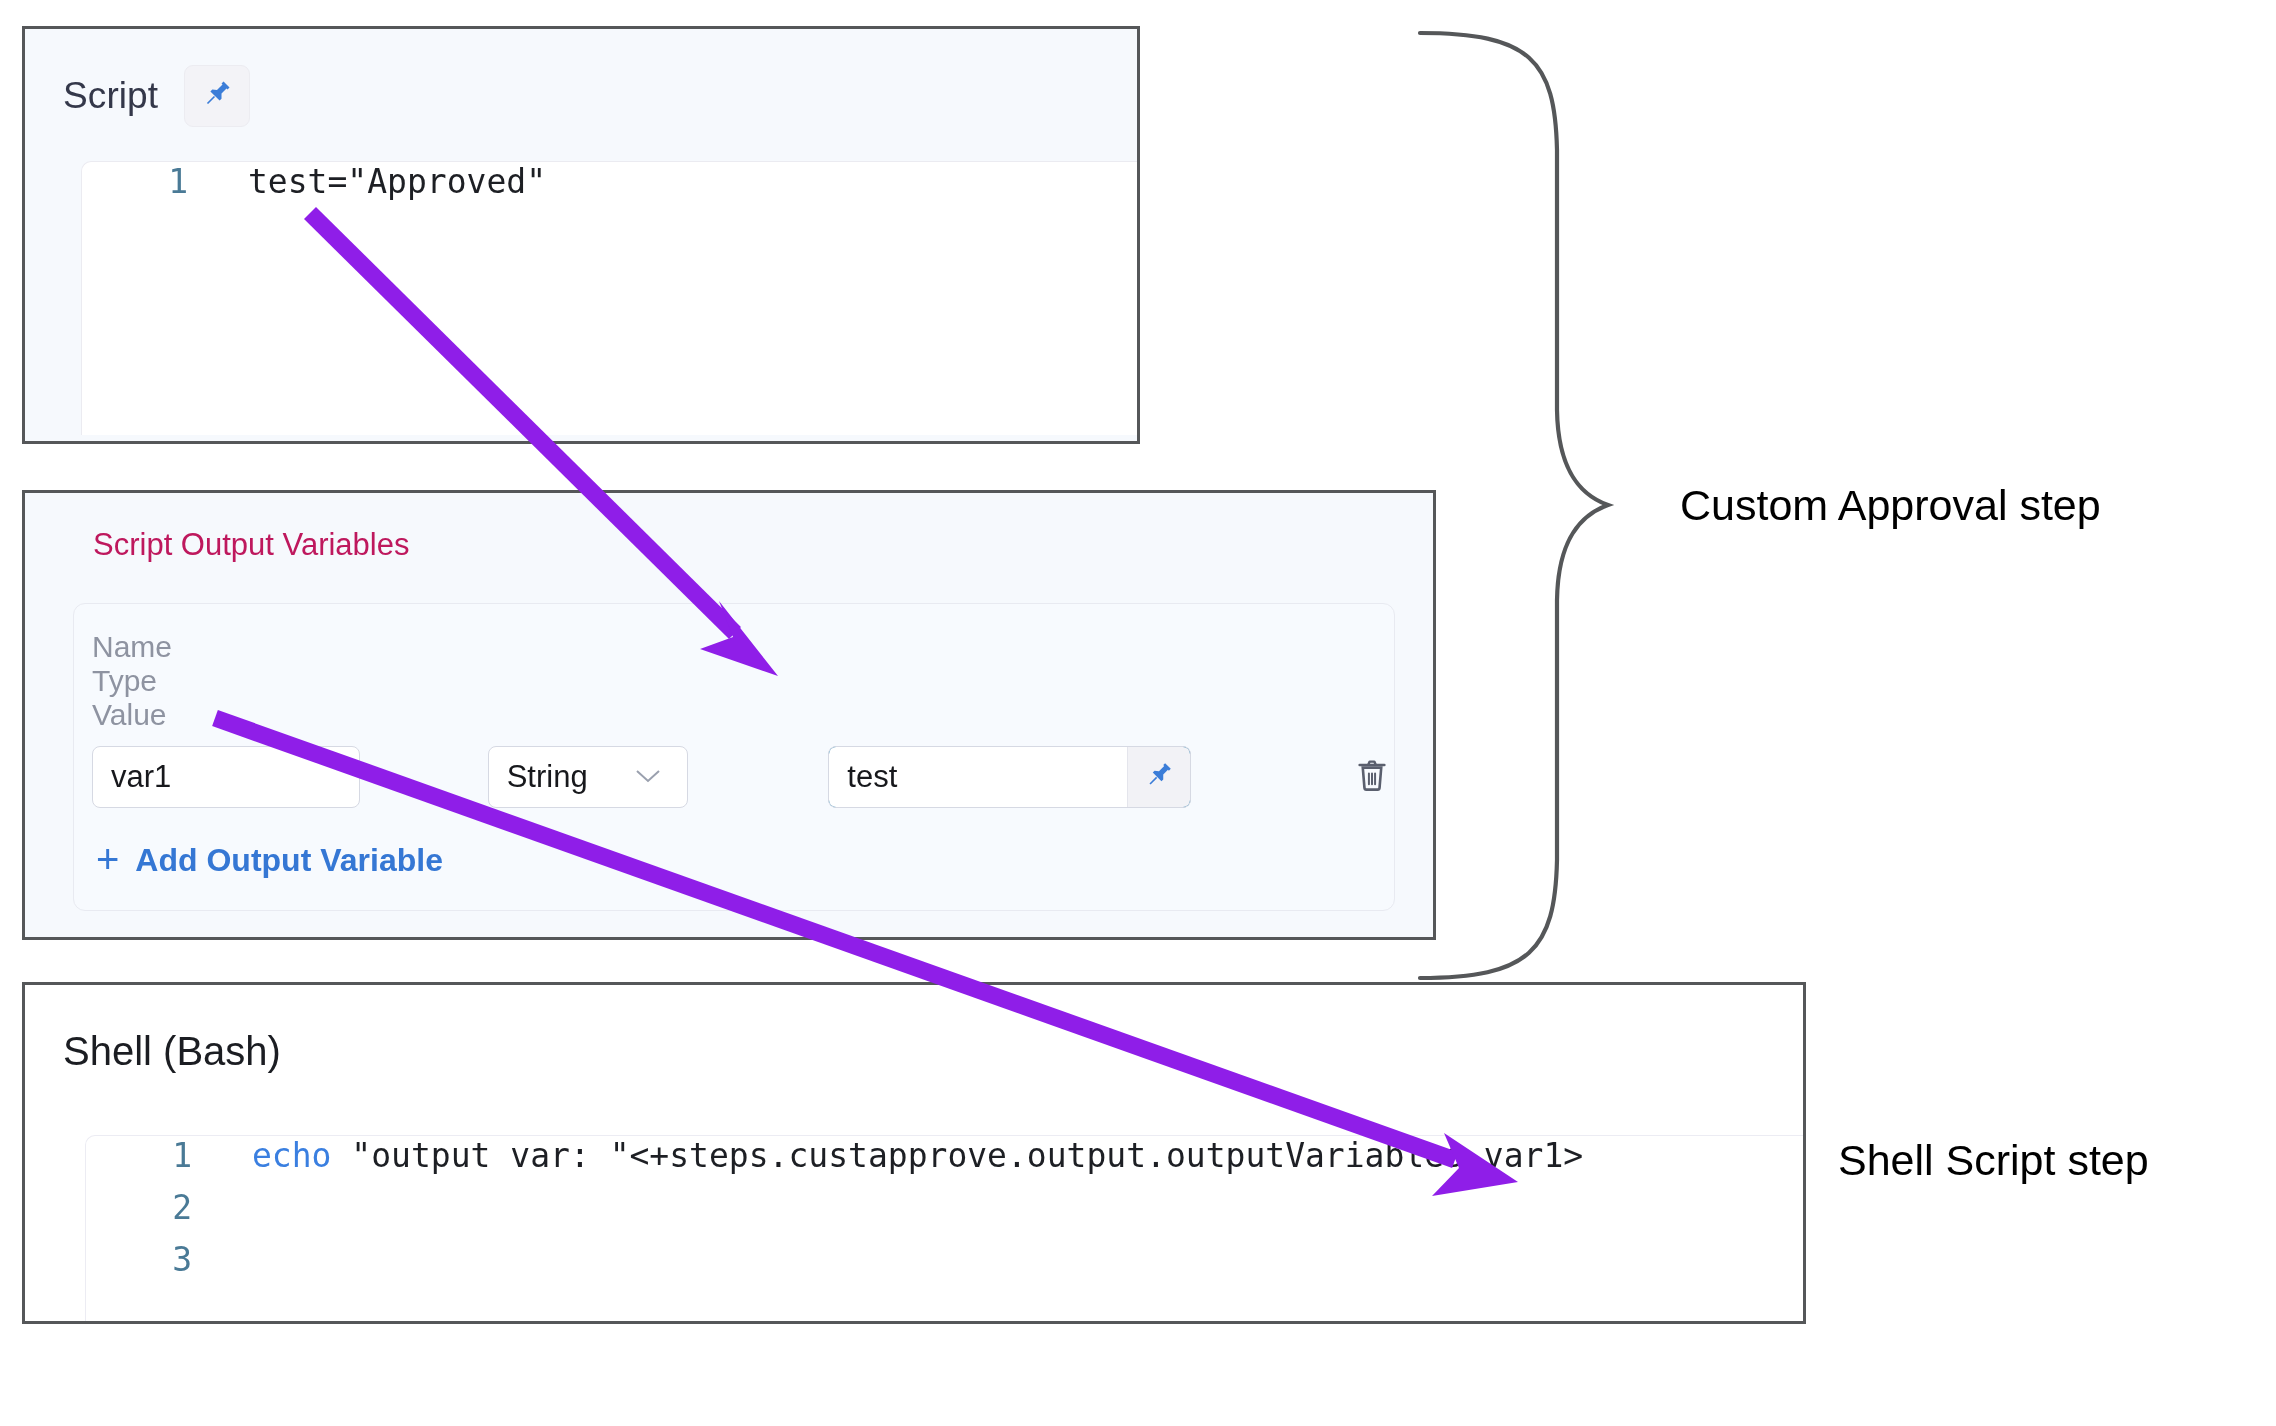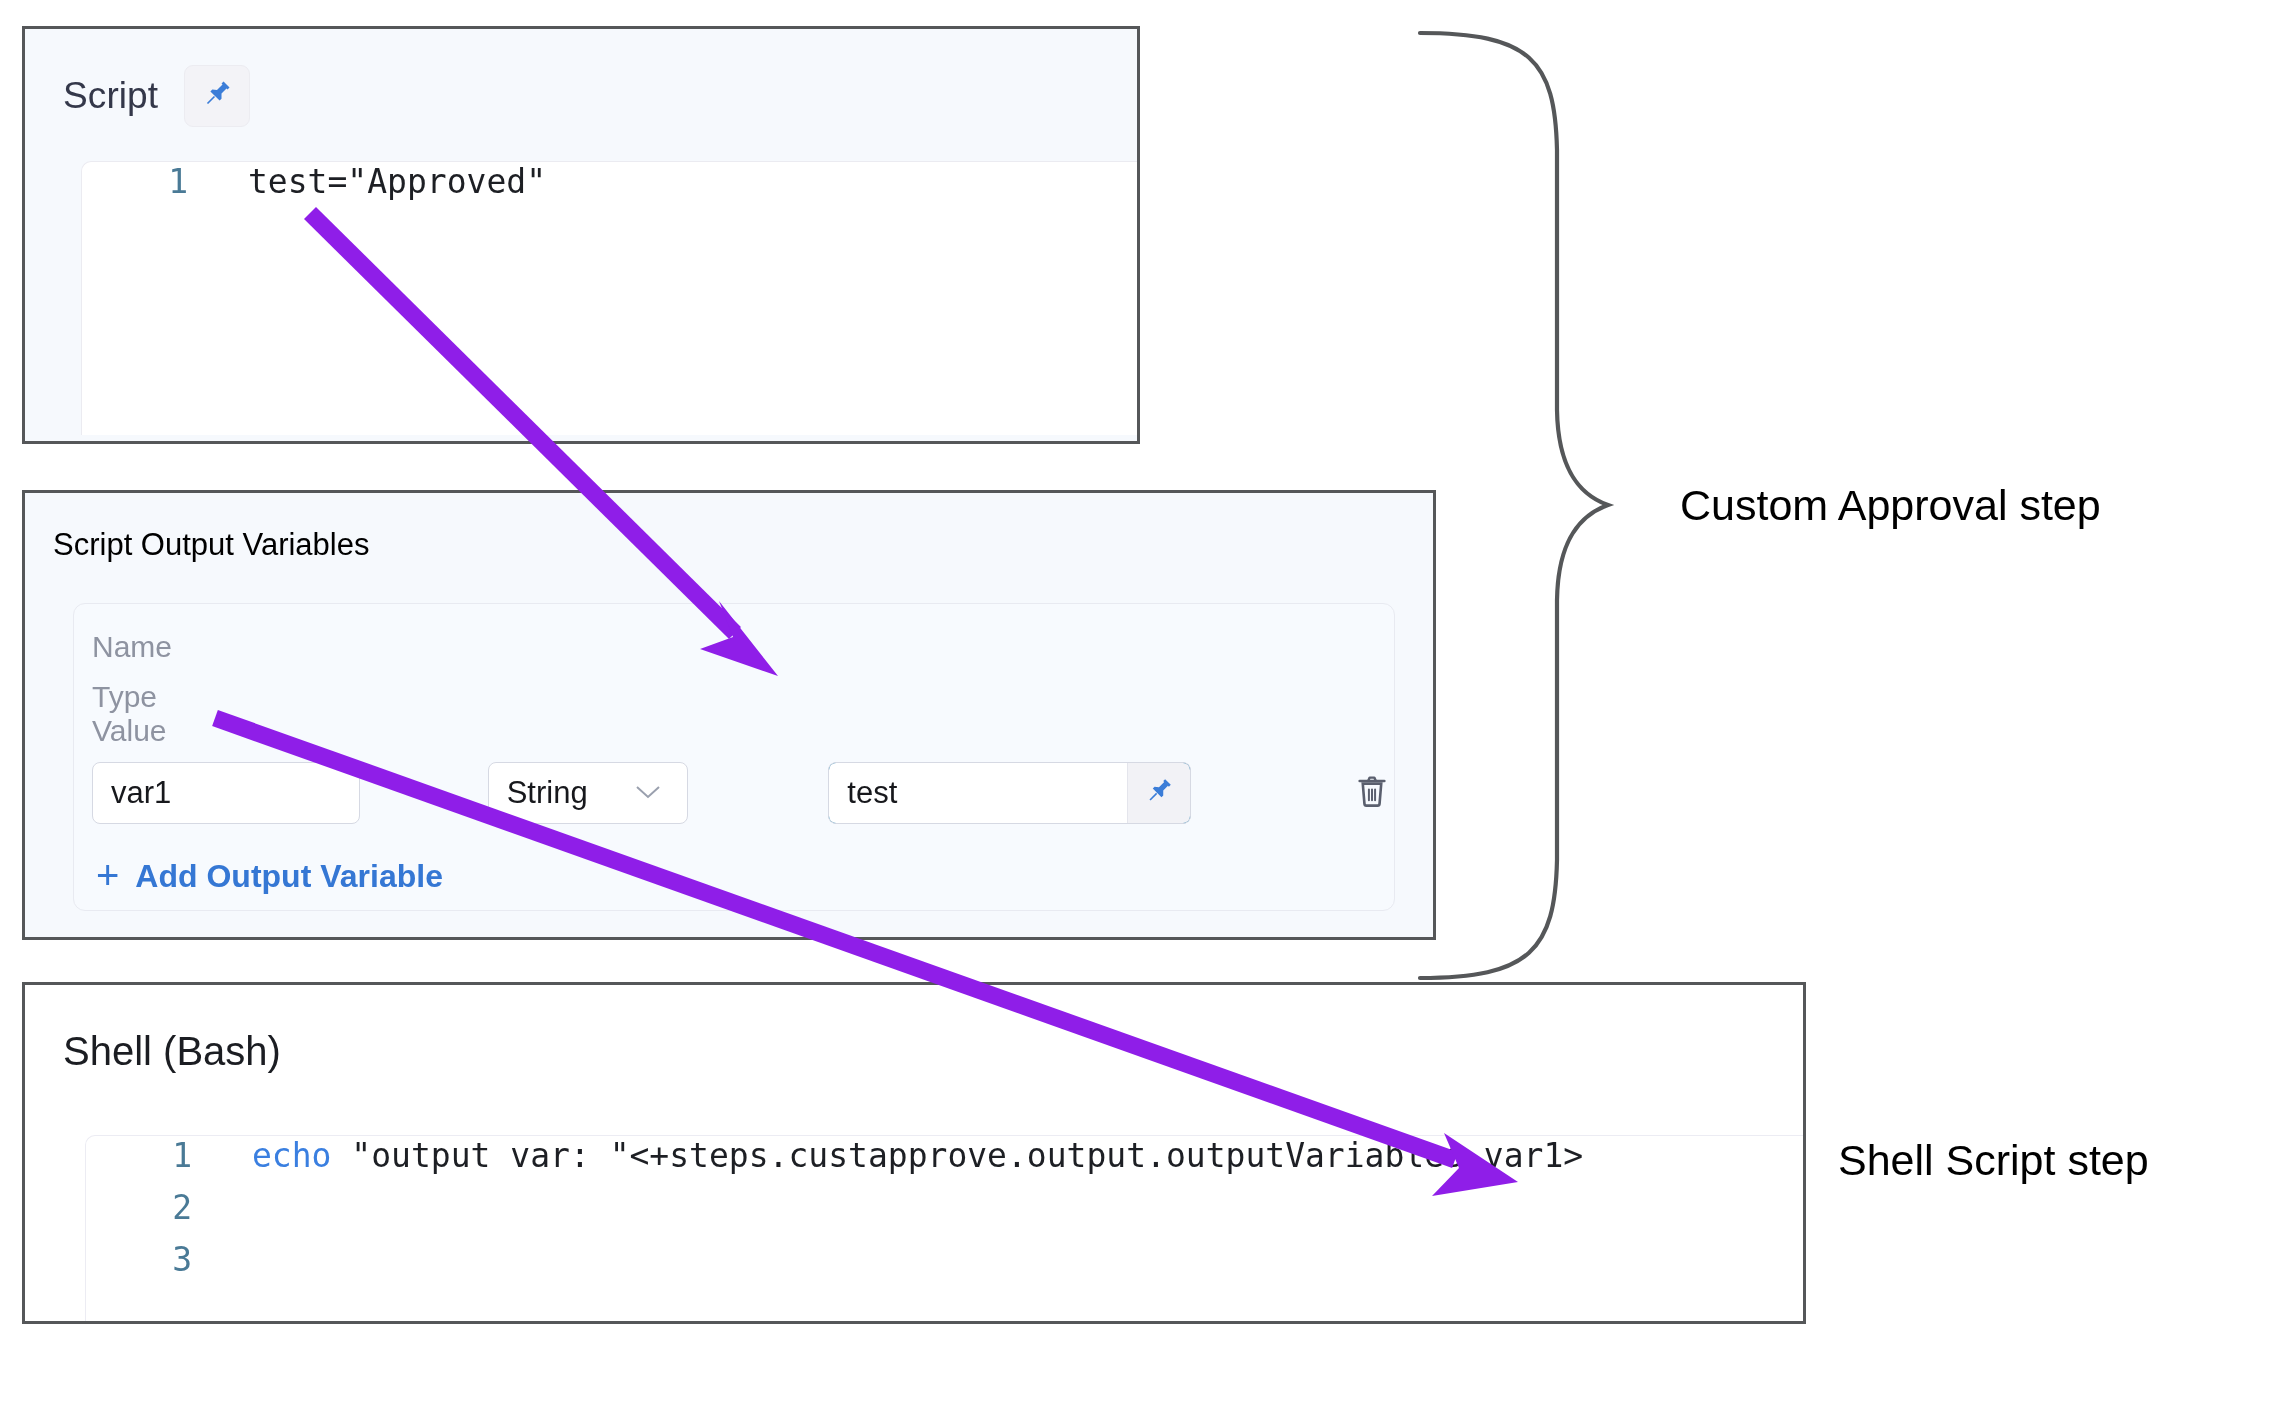--- a/index.html
+++ b/index.html
@@ -99,43 +99,43 @@
   
   #sov-panel {
     left: 22px;
     top: 490px;
     width: 1414px;
     height: 450px;
     background: #f6f9fd;
   }
   .sov-title {
     font-size: 31px;
-    color: #000000;
-    padding: 34px 0 0 28px;
+    color: #be185d;
+    padding: 34px 0 0 68px;
   }
   .sov-card {
     position: absolute;
     left: 48px;
     top: 110px;
     right: 38px;
     bottom: 26px;
     background: #f7fafe;
     border: 1px solid #e8eaf1;
     border-radius: 12px;
     box-sizing: border-box;
   }
   .sov-headers {
     display: flex;
     padding: 26px 0 0 18px;
     color: #8e93a1;
     font-size: 30px;
     flex-direction: column;
   }
   .h-name  { width: 283px; }
-  .h-type  { width: 274px; margin-top: 16px; }
+  .h-type  { width: 274px; }
   .h-value { width: 300px; }
 
   .sov-row {
     display: flex;
     align-items: center;
     padding: 14px 0 0 18px;
     justify-content: space-between;
   }
   .field {
     box-sizing: border-box;

